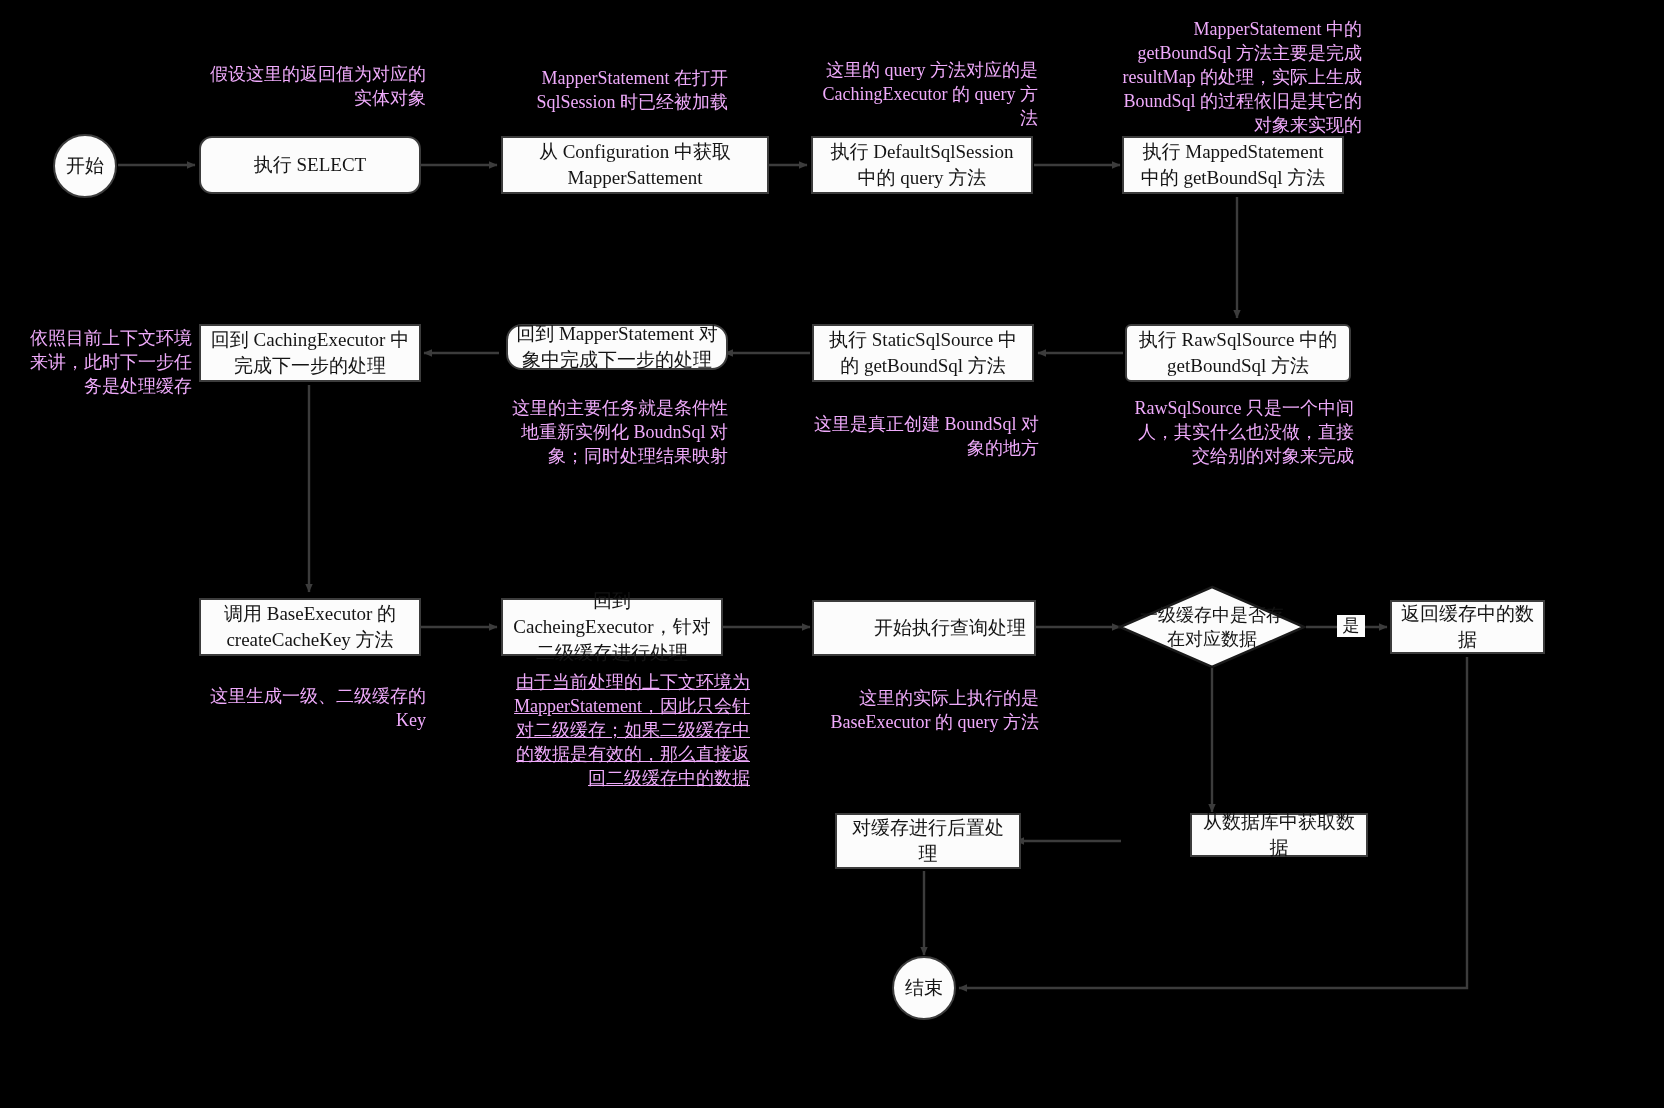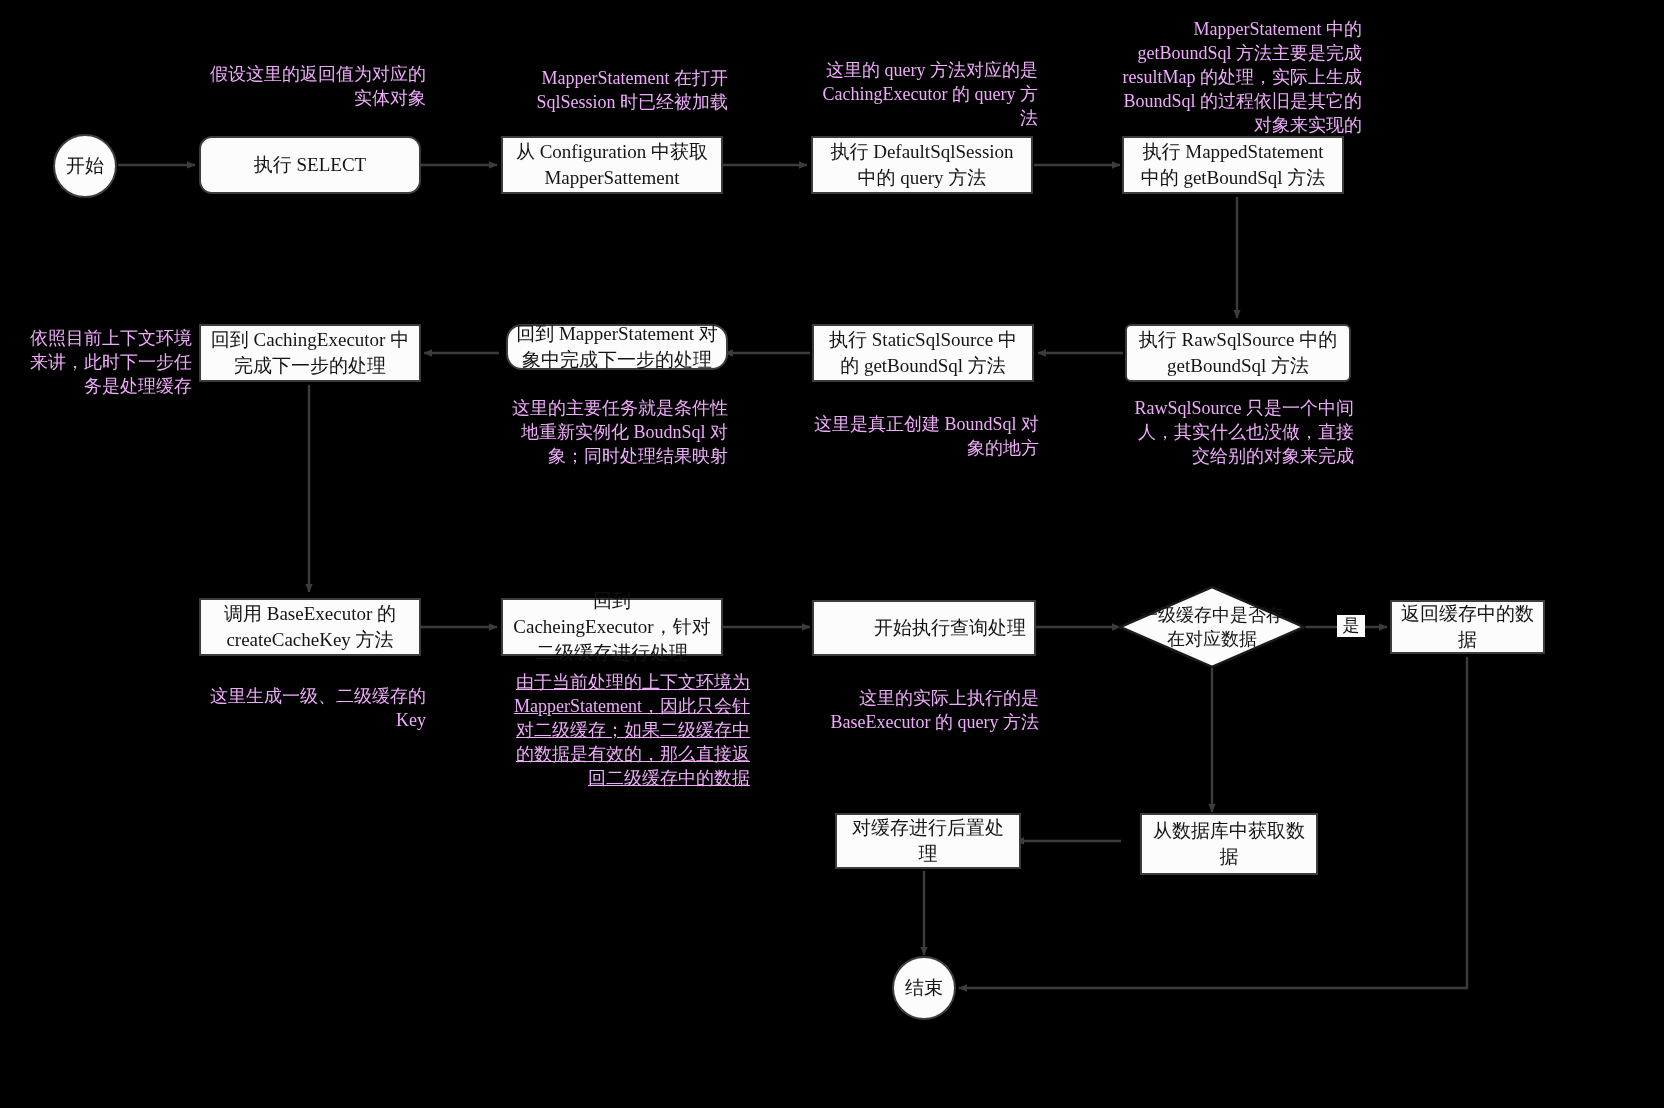--- a/index.html
+++ b/index.html
@@ -146,21 +146,21 @@
   </div>
 
   <div class="node" style="left:199px; top:136px; width:222px; height:58px;border-radius:13px;">
     <span>执行 SELECT</span>
   </div>
 
   <div class="note" style="left:496px; top:66px; width:232px;">
     <span>MapperStatement 在打开 SqlSession 时已经被加载</span>
   </div>
 
-  <div class="node" style="left:501px; top:136px; width:222px; height:58px;font-family:Liberation Serif, serif;">
+  <div class="node" style="left:501px; top:136px; width:268px; height:58px;font-family:Liberation Serif, serif;">
     <span>从 Configuration 中获取 MapperSattement</span>
   </div>
 
   <div class="note" style="left:806px; top:58px; width:232px;">
     <span>这里的 query 方法对应的是 CachingExecutor 的 query 方法</span>
   </div>
 
   <div class="node" style="left:811px; top:136px; width:222px; height:58px;">
     <span>执行 DefaultSqlSession 中的 query 方法</span>
   </div>
@@ -237,21 +237,21 @@
   </div>
 
   <div class="edge-label" style="left:1337px; top:615px; width:22px;">
     <span>是</span>
   </div>
 
   <div class="node" style="left:1390px; top:600px; width:155px; height:54px;">
     <span>返回缓存中的数据</span>
   </div>
 
-  <div class="node" style="left:1140px; top:813px; width:178px; height:62px;">
+  <div class="node" style="left:1190px; top:813px; width:178px; height:44px;">
     <span>从数据库中获取数据</span>
   </div>
 
   <div class="node" style="left:835px; top:813px; width:186px; height:56px;">
     <span>对缓存进行后置处理</span>
   </div>
 
   <div class="node terminal" style="left:892px; top:956px; width:64px; height:64px;">
     <span>结束</span>
   </div>

